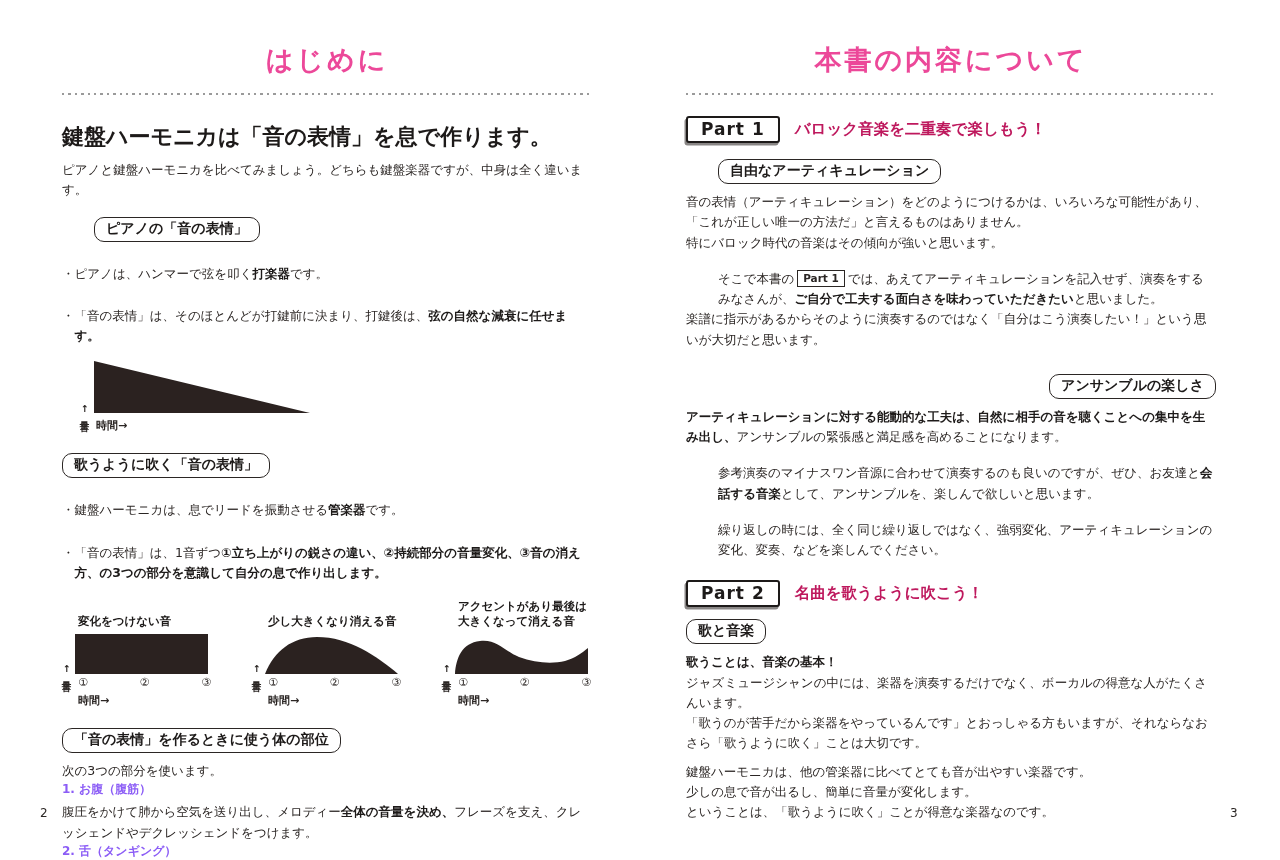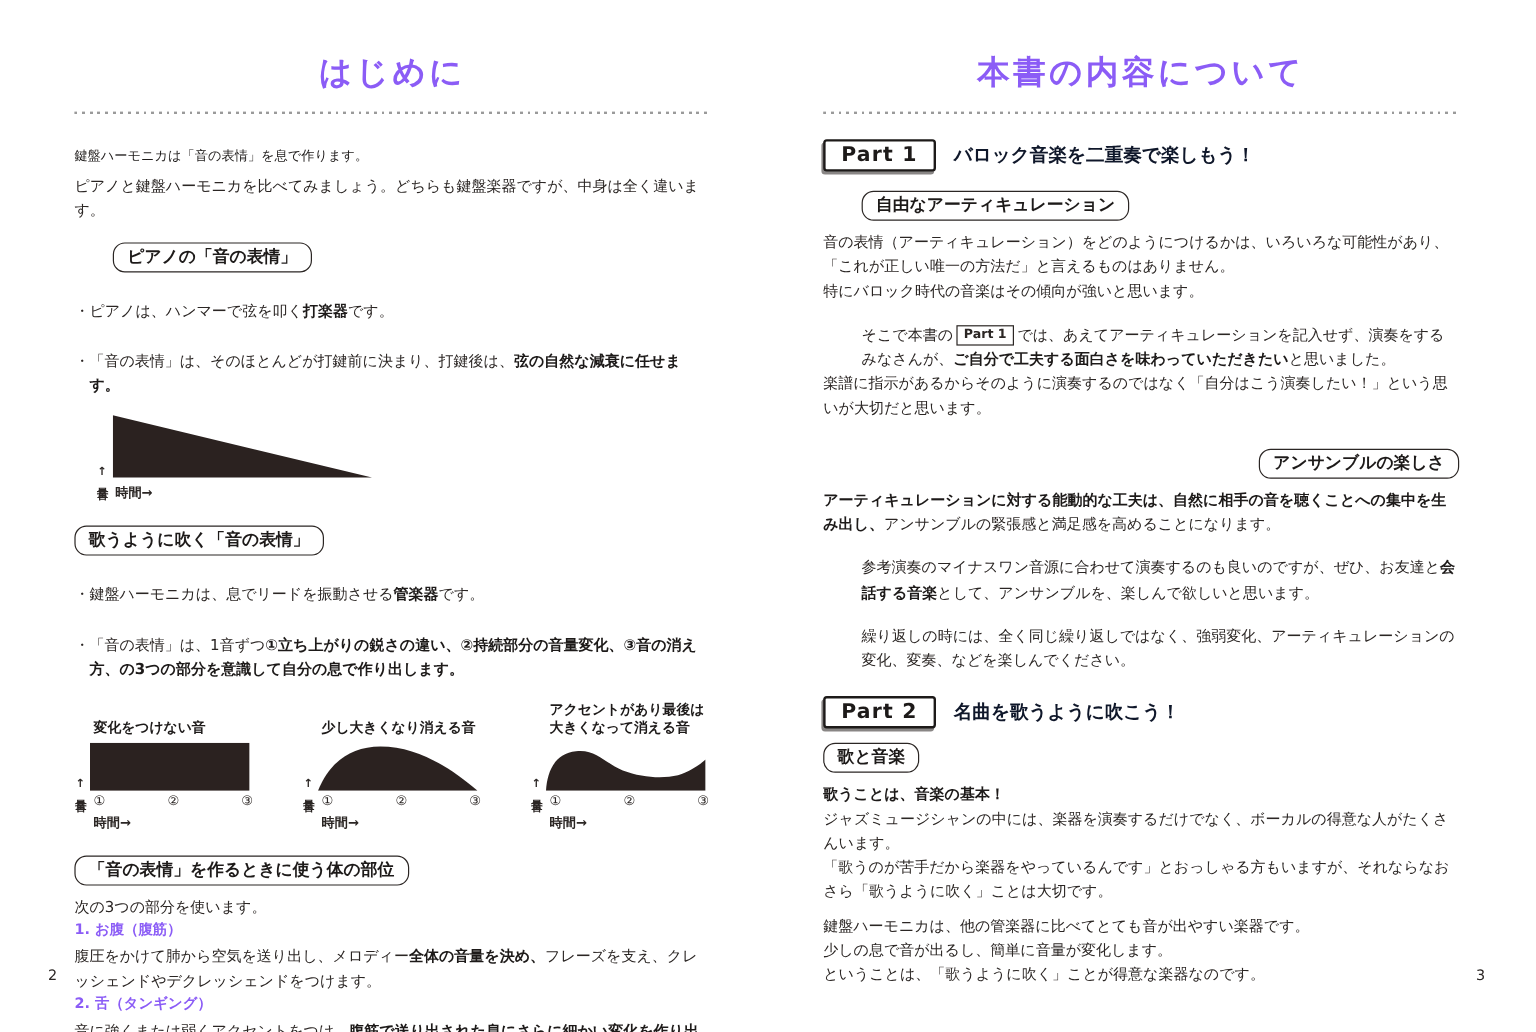--- a/index.html
+++ b/index.html
@@ -1,25 +1,25 @@
 <!DOCTYPE html>
 <html lang="ja"><head>
 <meta charset="utf-8">
 <style>
   html,body{margin:0;padding:0;background:#ffffff;}
   .spread{position:relative;width:1280px;height:860px;background:#fff;overflow:hidden;
           font-family:"DejaVu Sans",sans-serif;color:#2b2624;}
   .page{position:absolute;top:0;width:530px;}
   .page-left{left:62px;}
   .page-right{left:686px;}
-  .pgtitle{margin:42px 0 0;text-align:center;font-size:27px;font-weight:700;letter-spacing:3px;color:#8b5cf6;font-family:Liberation Mono, monospace;}
+  .pgtitle{margin:42px 0 0;text-align:center;font-size:27px;font-weight:700;letter-spacing:3px;color:#ec4899;font-family:Liberation Mono, monospace;}
   .dotted{margin-top:15px;height:3px;
           background-image:repeating-linear-gradient(to right,#9a9a9a 0 2.4px,transparent 2.4px 6.4px);
           background-size:100% 2.4px;background-repeat:no-repeat;background-position:center;}
-  .lead-h{margin-top:26px;font-size:11px;font-weight:400;color:#1d1a19;}
+  .lead-h{margin-top:26px;font-size:22px;font-weight:700;color:#1d1a19;}
   .body-t{font-size:12.5px;line-height:1.62;}
   .mt4{margin-top:4px;} .mt8{margin-top:8px;} .mt12{margin-top:12px;}
   .mt16{margin-top:16px;padding-left:32px;} .mt20{margin-top:20px;} .mt24{margin-top:24px;text-align:right;}
   .boxhead{display:inline-block;border:1.7px solid #2b2624;border-radius:10px;
            padding:2px 11px 3px;font-size:14px;font-weight:700;color:#1d1a19;}
   .b{font-weight:700;color:#1d1a19;}
   .hang{padding-left:1em;text-indent:-1em;margin-top:22px;}
   .ibox{display:inline-block;border:1.4px solid #2b2624;padding:0 5px 1px;margin:0 3px;
         font-size:10.5px;font-weight:700;line-height:1.35;vertical-align:1px;letter-spacing:0;}
   .chart-big{margin:14px 0 0 18px;}
@@ -32,21 +32,21 @@
   .mini-title{margin-left:16px;min-height:33px;display:flex;align-items:flex-end;
               font-size:11.5px;font-weight:700;line-height:1.35;white-space:pre-line;color:#1d1a19;}
   .mini-shape-row{display:flex;align-items:flex-end;gap:3px;margin-top:4px;}
   .markers{display:flex;justify-content:space-between;width:133px;margin-left:16px;
            font-size:11px;margin-top:2px;color:#2b2624;}
   .item-h{font-size:12px;font-weight:700;color:#8b5cf6;}
   .part-row{display:flex;align-items:center;gap:15px;margin-top:20px;}
   .part-box{display:inline-block;border:2px solid #1d1a19;border-radius:3px;background:#fff;
             padding:1px 13px 2px;font-size:17px;font-weight:700;letter-spacing:1px;color:#1d1a19;
             box-shadow:-1.5px 2.5px 0 rgba(40,35,33,.55);}
-  .part-title{font-size:15.5px;font-weight:700;color:#0f172a;}
+  .part-title{font-size:15.5px;font-weight:700;color:#be185d;}
   .pagenum{position:absolute;font-size:12px;color:#2b2624;}
   .pagenum-left{left:40px;top:806px;}
   .pagenum-right{left:1230px;top:806px;}
   svg .ink{fill:#2b2220;}
 </style>
 </head>
 <body>
 
 <div class="spread">
 

